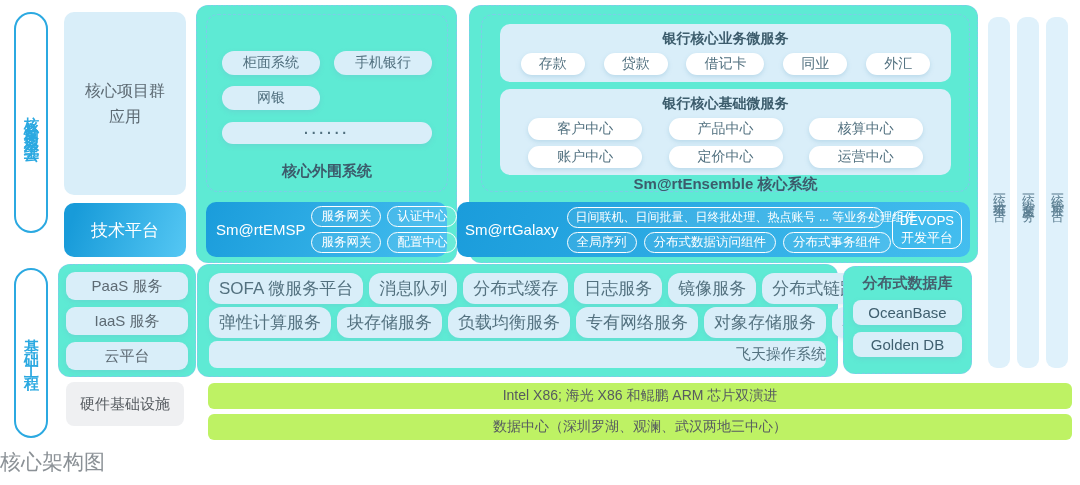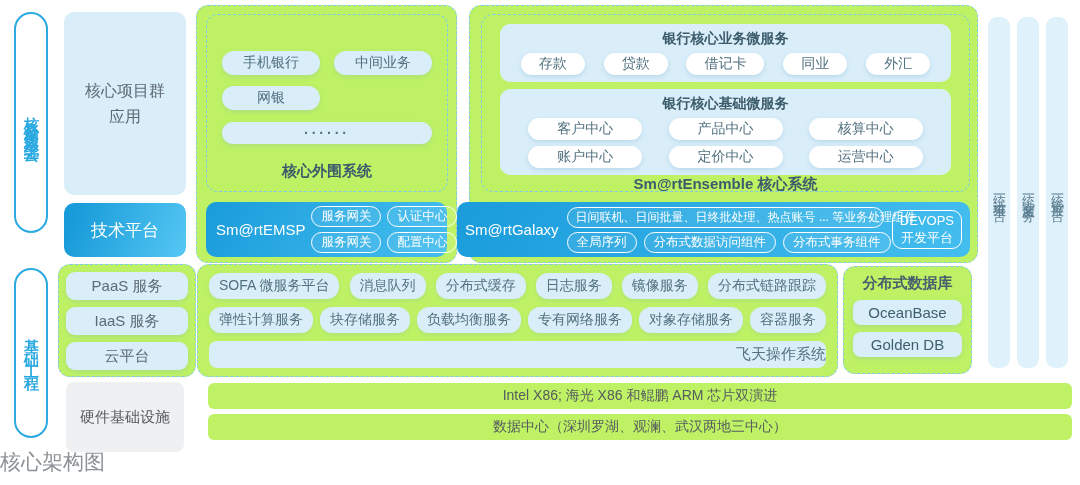--- a/index.html
+++ b/index.html
@@ -12,21 +12,21 @@
   #lbl-top{left:14px;top:12px;width:34px;height:221px;}
   #lbl-bottom{left:14px;top:268px;width:34px;height:170px;letter-spacing:13px;}
   
   #app-box{position:absolute;left:64px;top:12px;width:122px;height:183px;background:#D9EEF9;
            border-radius:10px;display:flex;align-items:center;justify-content:center;text-align:center;
            font-size:16px;color:#5d6a73;padding:0 14px;box-sizing:border-box;line-height:1.6;}
   #tech-box{position:absolute;left:64px;top:203px;width:122px;height:54px;border-radius:10px;
             background:linear-gradient(110deg,#189BD9 10%,#52C5F2 95%);display:flex;align-items:center;
             justify-content:center;color:#fff;font-size:17px;}
   
-  .dashed{position:absolute;border:1.5px dashed #7FCBE9;border-radius:12px;box-sizing:border-box;background:#bef264;}
+  .dashed{position:absolute;border:1.5px dashed #7FCBE9;border-radius:12px;box-sizing:border-box;background:#5eead4;}
   #cA{left:196px;top:5px;width:261px;height:258px;}
   #cB{left:469px;top:5px;width:509px;height:258px;}
   #peri-box{left:206px;top:14px;width:242px;height:178px;display:flex;flex-direction:column;
             padding:36px 15px 8px;}
   .peri-grid{display:grid;grid-template-columns:1fr 1fr;gap:11px 14px;}
   .pill.light{background:#D9EEF9;border-radius:13px;font-size:14px;color:#51707f;text-align:center;
               padding:3px 6px;white-space:nowrap;box-shadow:0 2px 5px rgba(120,170,200,.25);}
   .peri-wide{margin-top:12px;letter-spacing:3px;font-weight:bold;color:#7b97a5;}
   .box-caption{margin-top:auto;text-align:center;font-weight:bold;font-size:15px;color:#3c5c6c;padding-bottom:2px;}
   
@@ -55,30 +55,30 @@
           color:#fff;padding:2px 7px;white-space:nowrap;}
   
   #cC{left:58px;top:264px;width:138px;height:113px;}
   .stackbox{position:absolute;left:66px;width:122px;height:28px;background:#D9EEF9;border-radius:9px;
             display:flex;align-items:center;justify-content:center;font-size:15px;color:#5d6a73;
             box-shadow:0 2px 5px rgba(120,170,200,.25);}
   #paas-box{top:272px;} #iaas-box{top:307px;} #cloud-box{top:342px;}
   #cD{left:197px;top:264px;width:641px;height:113px;display:flex;flex-direction:column;
       justify-content:space-between;padding:8px 11px;}
   .srv-row{display:flex;justify-content:space-between;gap:6px;}
-  .srv-pill{background:#D9EEF9;border-radius:12px;font-size:14px;color:#53717f;padding:4px 10px;
+  .srv-pill{background:#D9EEF9;border-radius:12px;font-size:17px;color:#53717f;padding:4px 10px;
             white-space:nowrap;text-align:center;box-shadow:0 2px 4px rgba(120,170,200,.2);}
   #os-row{background:#D9EEF9;border-radius:8px;text-align:right;font-size:15px;color:#53717f;padding:4px 0;}
   #cE{left:843px;top:266px;width:129px;height:108px;display:flex;flex-direction:column;gap:7px;
       padding:7px 9px;}
   .db-title{text-align:center;font-weight:bold;font-size:15px;color:#46606e;}
   .db-box{background:#D9EEF9;border-radius:8px;text-align:center;font-size:15px;color:#3f5f6f;
           padding:4px 4px;box-shadow:0 2px 5px rgba(120,170,200,.25);}
   
-  #hw-box{position:absolute;left:66px;top:382px;width:118px;height:70px;background:#EFF0F2;border-radius:8px;
+  #hw-box{position:absolute;left:66px;top:382px;width:118px;height:44px;background:#EFF0F2;border-radius:8px;
           display:flex;align-items:center;justify-content:center;font-size:15px;color:#565b60;}
   .grayrow{position:absolute;left:208px;width:864px;height:26px;background:#bef264;border-radius:6px;
            display:flex;align-items:center;justify-content:center;font-size:14px;color:#565b60;}
   #row-intel{top:383px;} #row-dc{top:414px;}
   
   .bar{position:absolute;top:17px;width:22px;height:351px;background:#DFF1FB;border-radius:9px;
        writing-mode:vertical-lr;text-orientation:upright;display:flex;align-items:center;
        justify-content:center;font-size:13px;color:#5b7e91;letter-spacing:3px;}
   #bar1{left:988px;} #bar2{left:1017px;} #bar3{left:1046px;}
   #page-title{position:absolute;left:0;top:448px;width:1080px;text-align:left;font-size:21px;color:#8b9196;}
@@ -90,22 +90,22 @@
 
   <div id="lbl-top" class="vlabel">核心及周边系统上云</div>
   <div id="app-box">核心项目群应用</div>
   <div id="tech-box">技术平台</div>
 
   <div id="cA" class="dashed"></div>
   <div id="cB" class="dashed"></div>
 
   <div id="peri-box" class="dashed">
     <div class="peri-grid">
+      <div class="pill light">柜面系统</div>
       <div class="pill light">手机银行</div>
-      <div class="pill light">中间业务</div>
       <div class="pill light">网银</div>
     </div>
     <div class="pill light peri-wide">······</div>
     <div class="box-caption">核心外围系统</div>
   </div>
 
   <div id="emsp-box" class="bluebox">
     <div class="bluebox-name">Sm@rtEMSP</div>
     <div class="emsp-grid">
       <div class="wpill">服务网关</div>

